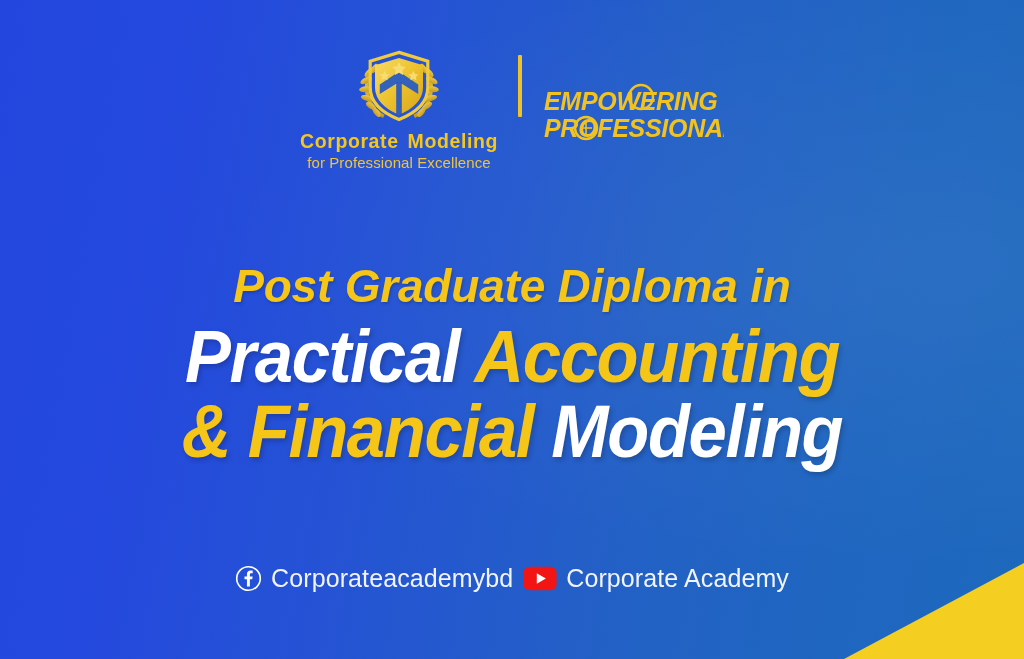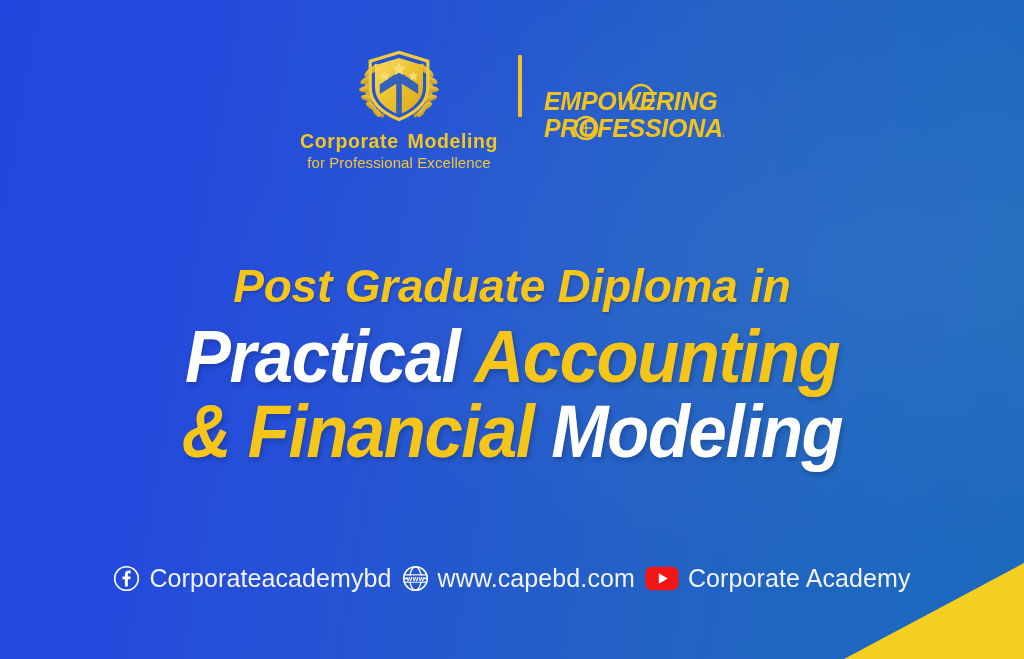--- a/index.html
+++ b/index.html
@@ -186,30 +186,20 @@
   <div class="contacts">
 
     <div class="contact-item">
       <svg class="icon" width="27" height="27" viewBox="0 0 28 28">
         <circle cx="14" cy="14" r="12.2" fill="none" stroke="#ffffff" stroke-width="1.7"></circle>
         <path d="M15.4 22.2 V14.7 h2.5 l .38 -2.9 H15.4 v-1.85 c0 -.84 .23 -1.41 1.43 -1.41 h1.53 V5.94 c-.27 -.035 -1.18 -.115 -2.24 -.115 -2.22 0 -3.74 1.355 -3.74 3.84 v2.14 h-2.5 v2.9 h2.5 v7.5 Z" fill="#ffffff"></path>
       </svg>
       <span class="contact-text">Corporateacademybd</span>
     </div>
 
-    <div class="contact-item">
-      <svg class="icon" width="27" height="27" viewBox="0 0 28 28">
-        <circle cx="14" cy="14" r="12.2" fill="none" stroke="#ffffff" stroke-width="1.7"></circle>
-        <ellipse cx="14" cy="14" rx="6" ry="12.2" fill="none" stroke="#ffffff" stroke-width="1.4"></ellipse>
-        <path d="M2.3 10.2 H25.7 M2.3 17.8 H25.7 M1.8 14 H26.2" stroke="#ffffff" stroke-width="1.4"></path>
-        <rect x="5.4" y="11.1" width="17.2" height="5.9" rx="2.6" fill="#2b58cf"></rect>
-        <text x="14" y="16.1" text-anchor="middle" font-family="Liberation Sans, sans-serif" font-size="6.4" font-weight="bold" fill="#ffffff" letter-spacing="0.2">WWW</text>
-      </svg>
-      <span class="contact-text">www.capebd.com</span>
-    </div>
 
     <div class="contact-item">
       <svg class="icon" width="34" height="25" viewBox="0 0 36 26">
         <rect x="0.5" y="0.5" width="35" height="25" rx="6.5" fill="#f31414"></rect>
         <path d="M14.6 7.4 L24.2 13 L14.6 18.6 Z" fill="#ffffff"></path>
       </svg>
       <span class="contact-text">Corporate Academy</span>
     </div>
 
   </div>

